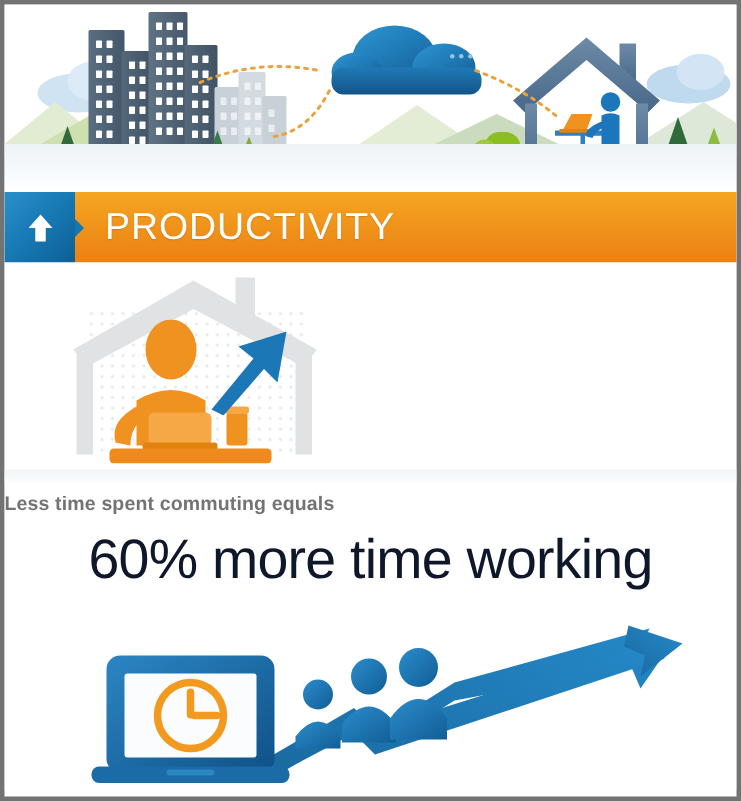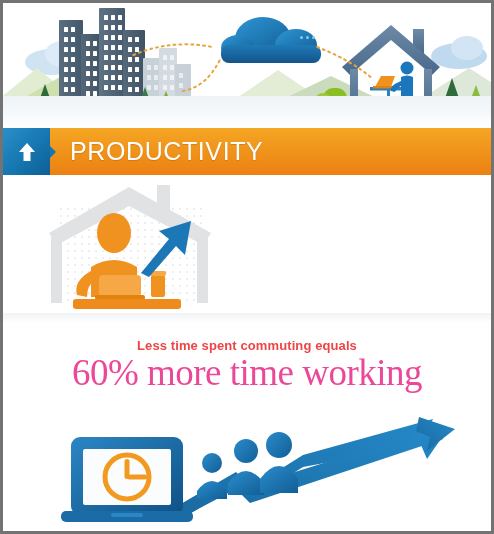--- a/index.html
+++ b/index.html
@@ -75,27 +75,27 @@
     color:#1b72a8;font-weight:300;letter-spacing:-1px;
     font-family:"Liberation Sans",sans-serif;
   }
 
   .divider{position:absolute;left:0;right:0;height:10px;
     background:linear-gradient(180deg,#f1f3f5 0%,#ffffff 100%);}
 
   
   .panel-b{position:relative;height:204px;background:#ffffff;}
   .kicker{
-    position:absolute;left:0;right:0;top:15px;text-align:center;
-    font-size:13px;font-weight:bold;color:#ef4444;letter-spacing:.1px;
+    position:absolute;left:0;right:0;top:5px;
+    font-size:13px;font-weight:bold;color:#737373;letter-spacing:.1px;
   }
   .headline{
     position:absolute;left:0;right:0;top:28px;text-align:center;
-    font-size:37px;line-height:44px;color:#ec4899;font-weight:300;
-    letter-spacing:-.5px;font-family:Liberation Serif, serif;
+    font-size:37px;line-height:44px;color:#0f172a;font-weight:300;
+    letter-spacing:-.5px;font-family:Liberation Sans, sans-serif;
   }
   .bottom-art{position:absolute;left:0;right:0;bottom:0;height:112px;}
 </style>
 </head>
 <body>
 
 <div id="infographic">
 
   <div class="scene">
 

